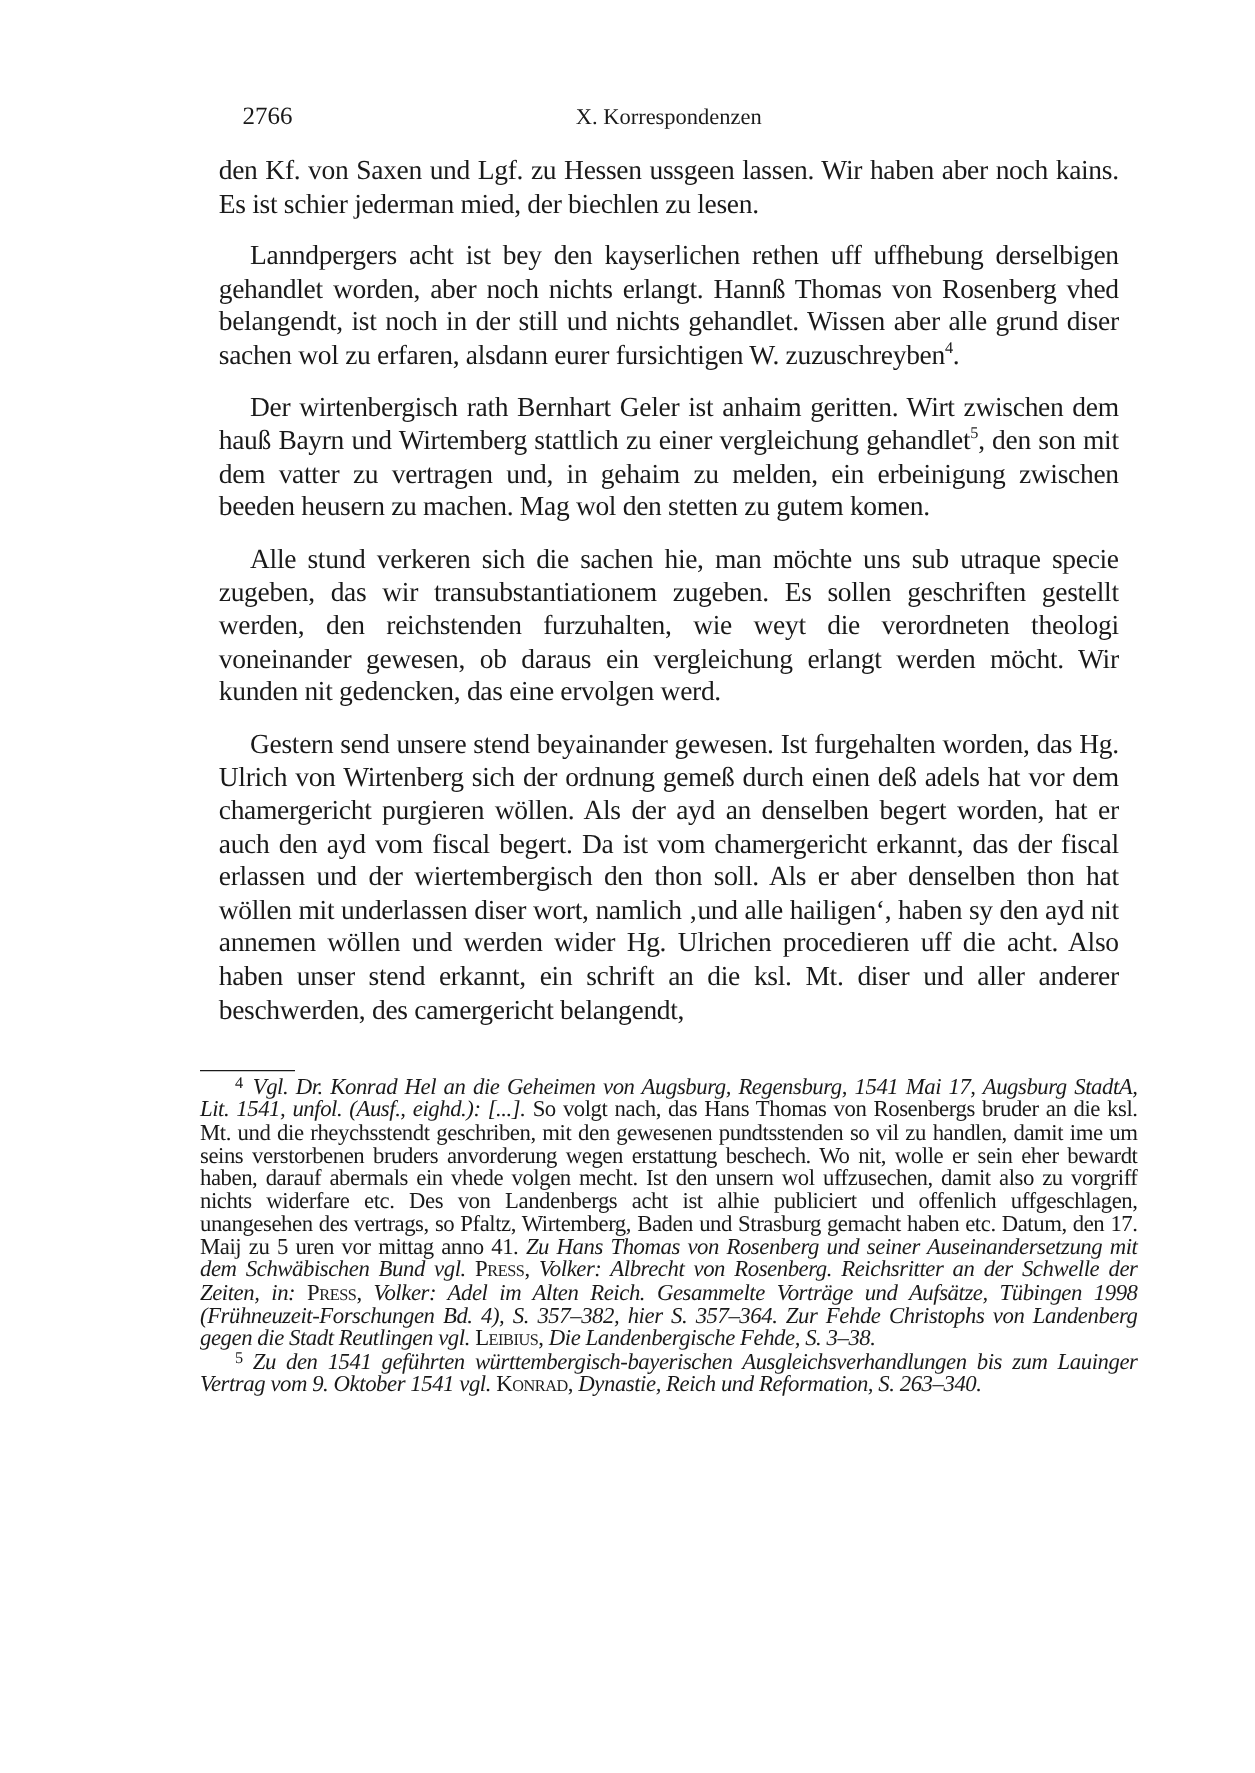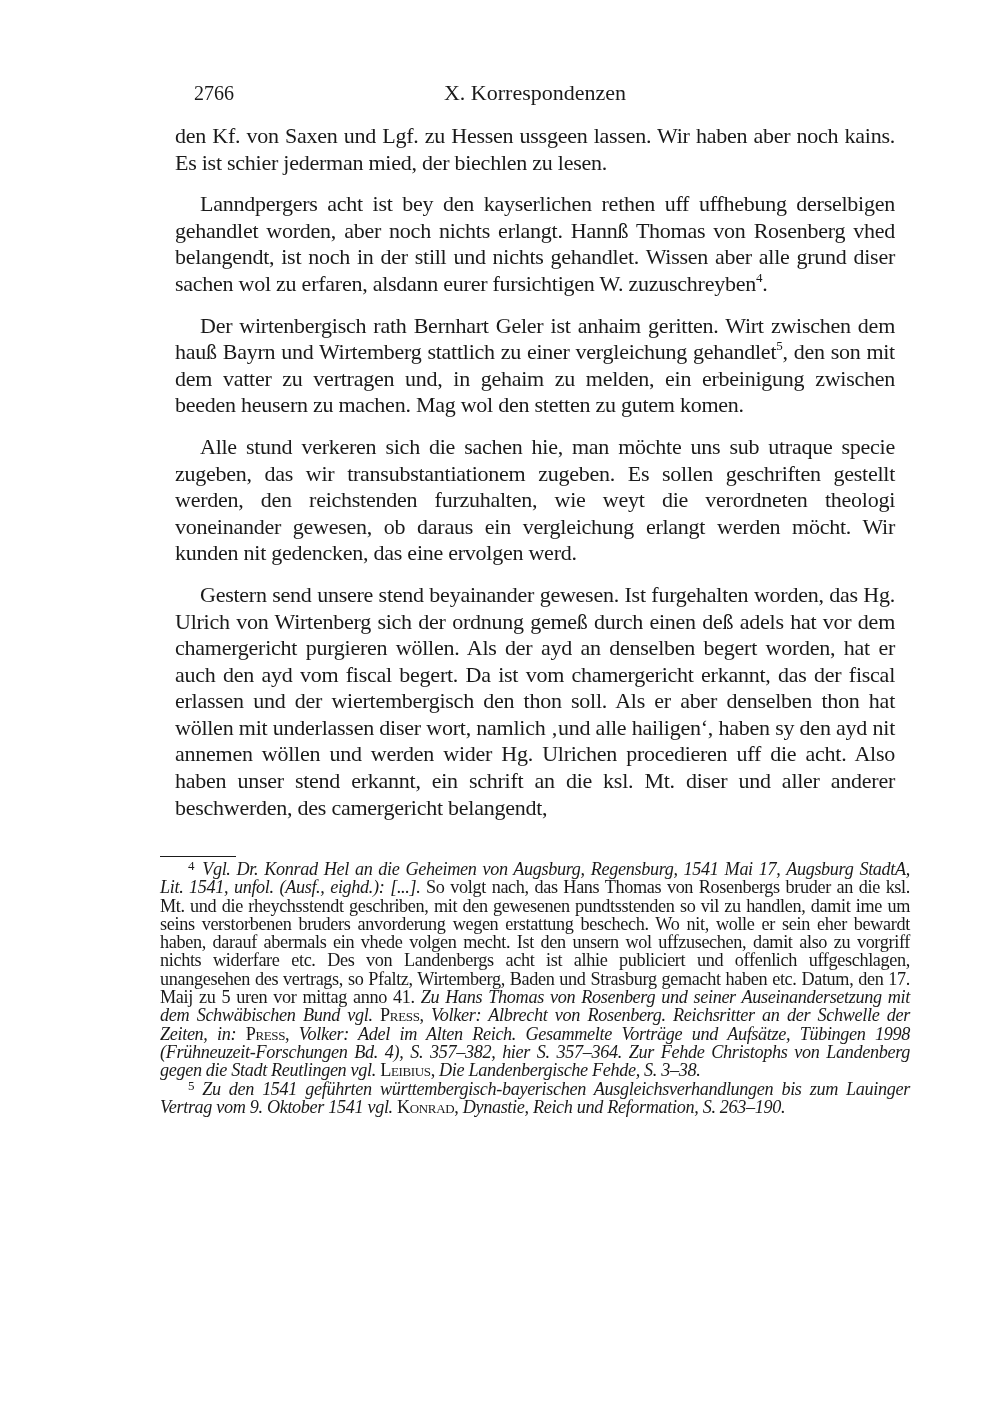--- a/index.html
+++ b/index.html
@@ -3,21 +3,21 @@
   <meta charset="utf-8">
   <style>
     html, body { margin: 0; padding: 0; background: #ffffff; }
     body {
       width: 1004px; height: 1418px; position: relative; overflow: hidden;
       font-family: "Liberation Serif", "DejaVu Serif", serif; color: #1a1a1a;
     }
     .page { position: absolute; left: 160px; top: 78px; width: 750px; }
     .header { position: relative; height: 30px; font-size: 20px; line-height: 30px; }
     .header .pagenum { position: absolute; left: 4px; top: 0; margin-left: 30px; }
-    .header .running { position: absolute; left: 0; right: 0; text-align: center; font-size: 22px; }
+    .header .running { position: absolute; left: 0; right: 0; text-align: center; font-size: 18px; }
     .body-text { margin-top: 14px; font-size: 22px; line-height: 26.6px; text-align: justify; letter-spacing: -0.25px; }
     .body-text p { margin: 15px; }
     .body-text p.indent { text-indent: 25px; }
     sup { font-size: 13px; line-height: 0; vertical-align: 9px; }
     .notes { position: absolute; left: 160px; top: 856px; width: 750px; }
     .rule { width: 76px; height: 1px; background: #1a1a1a; margin-bottom: 3px; }
     .fn { font-size: 18.2px; line-height: 18.3px; text-align: justify; text-indent: 28px; margin: 0; letter-spacing: -0.35px; }
     .fn .mark { font-size: 13px; vertical-align: 5px; line-height: 0; margin-right: 8px; }
     .fn i, .i { }
     .sc { font-variant: small-caps; font-style: normal; font-family: Liberation Serif, serif; }
@@ -36,14 +36,14 @@
     <p class="indent"><span>Lanndpergers acht ist bey den kayserlichen rethen uff uffhebung derselbigen gehandlet worden, aber noch nichts erlangt. Hannß Thomas von Rosenberg vhed belangendt, ist noch in der still und nichts gehandlet. Wissen aber alle grund diser sachen wol zu erfaren, alsdann eurer fursichtigen W. zuzuschreyben</span><sup>4</sup><span>.</span></p>
     <p class="indent"><span>Der wirtenbergisch rath Bernhart Geler ist anhaim geritten. Wirt zwischen dem hauß Bayrn und Wirtemberg stattlich zu einer vergleichung gehandlet</span><sup>5</sup><span>, den son mit dem vatter zu vertragen und, in gehaim zu melden, ein erbeinigung zwischen beeden heusern zu machen. Mag wol den stetten zu gutem komen.</span></p>
     <p class="indent">Alle stund verkeren sich die sachen hie, man möchte uns sub utraque specie zugeben, das wir transubstantiationem zugeben. Es sollen geschriften gestellt werden, den reichstenden furzuhalten, wie weyt die verordneten theologi voneinander gewesen, ob daraus ein vergleichung erlangt werden möcht. Wir kunden nit gedencken, das eine ervolgen werd.</p>
     <p class="indent">Gestern send unsere stend beyainander gewesen. Ist furgehalten worden, das Hg. Ulrich von Wirtenberg sich der ordnung gemeß durch einen deß adels hat vor dem chamergericht purgieren wöllen. Als der ayd an denselben begert worden, hat er auch den ayd vom fiscal begert. Da ist vom chamergericht erkannt, das der fiscal erlassen und der wiertembergisch den thon soll. Als er aber denselben thon hat wöllen mit underlassen diser wort, namlich ‚und alle hailigen‘, haben sy den ayd nit annemen wöllen und werden wider Hg. Ulrichen procedieren uff die acht. Also haben unser stend erkannt, ein schrift an die ksl. Mt. diser und aller anderer beschwerden, des camergericht belangendt,</p>
   </div>
 </div>
 
 <div class="notes">
   <div class="rule"></div>
   <p class="fn"><span class="mark">4</span><i>Vgl. Dr. Konrad Hel an die Geheimen von Augsburg, Regensburg, 1541 Mai 17, Augsburg StadtA, Lit. 1541, unfol. (Ausf., eighd.): [...].</i><span> So volgt nach, das Hans Thomas von Rosenbergs bruder an die ksl. Mt. und die rheychsstendt geschriben, mit den gewesenen pundtsstenden so vil zu handlen, damit ime um seins verstorbenen bruders anvorderung wegen erstattung beschech. Wo nit, wolle er sein eher bewardt haben, darauf abermals ein vhede volgen mecht. Ist den unsern wol uffzusechen, damit also zu vorgriff nichts widerfare etc. Des von Landenbergs acht ist alhie publiciert und offenlich uffgeschlagen, unangesehen des vertrags, so Pfaltz, Wirtemberg, Baden und Strasburg gemacht haben etc. Datum, den 17. Maij zu 5 uren vor mittag anno 41. </span><i>Zu Hans Thomas von Rosenberg und seiner Auseinandersetzung mit dem Schwäbischen Bund vgl. </i><span class="sc">Press,</span><i> Volker: Albrecht von Rosenberg. Reichsritter an der Schwelle der Zeiten, in: </i><span class="sc">Press,</span><i> Volker: Adel im Alten Reich. Gesammelte Vorträge und Aufsätze, Tübingen 1998 (Frühneuzeit-Forschungen Bd. 4), S. 357–382, hier S. 357–364. Zur Fehde Christophs von Landenberg gegen die Stadt Reutlingen vgl. </i><span class="sc">Leibius,</span><i> Die Landenbergische Fehde, S. 3–38.</i></p>
-  <p class="fn"><span class="mark">5</span><i>Zu den 1541 geführten württembergisch-bayerischen Ausgleichsverhandlungen bis zum Lauinger Vertrag vom 9. Oktober 1541 vgl. </i><span class="sc">Konrad,</span><i> Dynastie, Reich und Reformation, S. 263–190.</i></p>
+  <p class="fn"><span class="mark">5</span><i>Zu den 1541 geführten württembergisch-bayerischen Ausgleichsverhandlungen bis zum Lauinger Vertrag vom 9. Oktober 1541 vgl. </i><span class="sc">Konrad,</span><i> Dynastie, Reich und Reformation, S. 263–340.</i></p>
 </div>
 
 </body></html>

